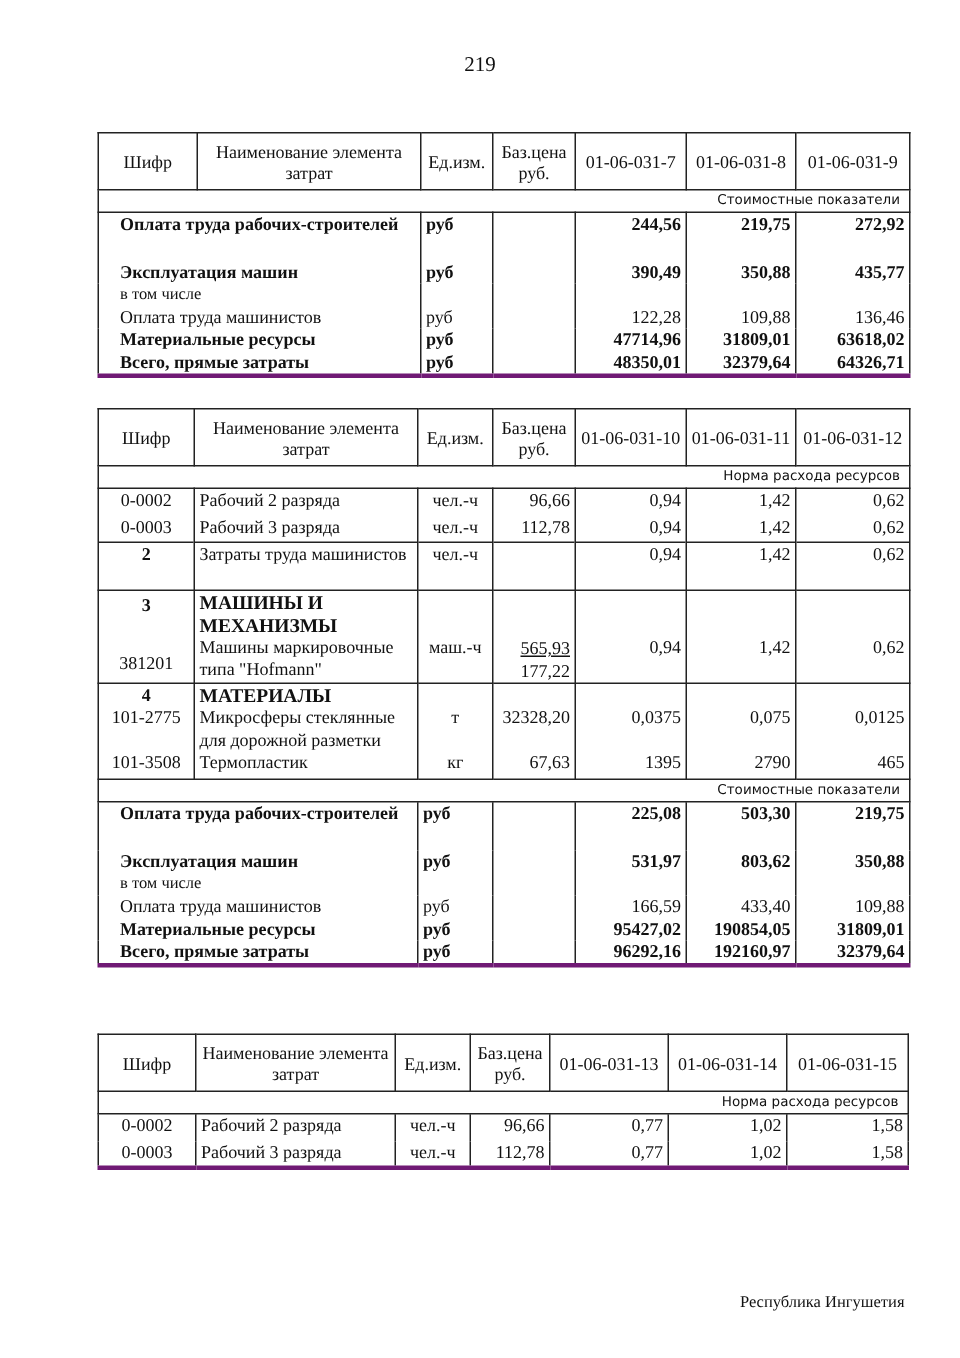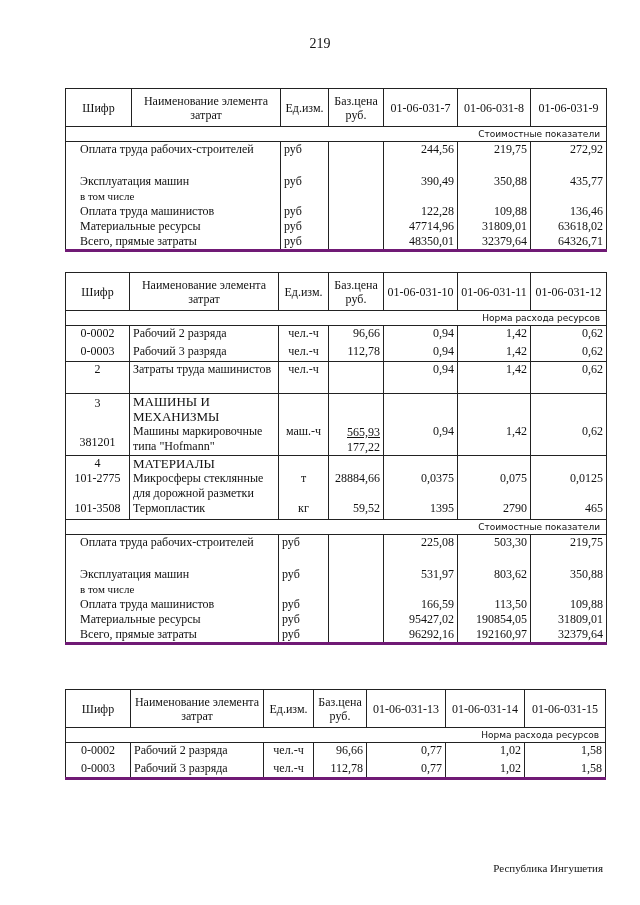--- a/index.html
+++ b/index.html
@@ -6,21 +6,21 @@
   body { width:640px; height:905px; position:relative; overflow:hidden;
          font-family:"Liberation Serif", "DejaVu Serif", serif; color:#111; }
   .page-num { position:absolute; top:36px; left:0; width:640px; text-align:center; font-size:14px; }
   table { position:absolute; border-collapse:collapse; table-layout:fixed; font-size:12px; }
   td { border:1px solid #222; padding:0 3px; vertical-align:top; line-height:15px; }
   .hdr td { vertical-align:middle; text-align:center; line-height:14px; }
   .band td { border-left:1px solid #222; border-right:1px solid #222; font-family:"DejaVu Sans", sans-serif;
              font-size:9px; text-align:right; height:14px; vertical-align:middle; padding-right:6px; line-height:12px;}
   .num { text-align:right; }
   .ctr { text-align:center; }
-  .b { font-weight:normal; }
+  .b { font-weight:bold; }
   .nb td { border-top:none; border-bottom:none; }
   .last td { border-bottom:3px solid #701a75; }
   .u { text-decoration:underline; }
   .footer { position:absolute; right:37px; top:862px; font-size:11px; }
 </style>
 </head>
 <body>
 
 <div class="page-num">219</div>
 
@@ -175,22 +175,22 @@
     <td>
       <div class="b" style="font-size:13px">МАТЕРИАЛЫ</div>
       <div>Микросферы стеклянные для дорожной разметки</div>
       <div>Термопластик</div>
     </td>
     <td class="ctr">
       <div style="margin-top:15px">т</div>
       <div style="margin-top:15px">кг</div>
     </td>
     <td class="num">
-      <div style="margin-top:15px">28884,66</div>
-      <div style="margin-top:15px">59,52</div>
+      <div style="margin-top:15px">32328,20</div>
+      <div style="margin-top:15px">67,63</div>
     </td>
     <td class="num">
       <div style="margin-top:15px">0,0375</div>
       <div style="margin-top:15px">1395</div>
     </td>
     <td class="num">
       <div style="margin-top:15px">0,075</div>
       <div style="margin-top:15px">2790</div>
     </td>
     <td class="num">
@@ -223,21 +223,21 @@
         <td></td>
         <td></td>
         <td></td>
         <td></td>
   </tr>
   <tr class="nb">
     <td colspan="2" style="padding-left:14px">Оплата труда машинистов</td>
     <td>руб</td>
         <td></td>
     <td class="num">166,59</td>
-    <td class="num">113,50</td>
+    <td class="num">433,40</td>
     <td class="num">109,88</td>
   </tr>
   <tr class="nb b">
     <td colspan="2" style="padding-left:14px">Материальные ресурсы</td>
     <td>руб</td>
         <td></td>
     <td class="num">95427,02</td>
     <td class="num">190854,05</td>
     <td class="num">31809,01</td>
   </tr>

